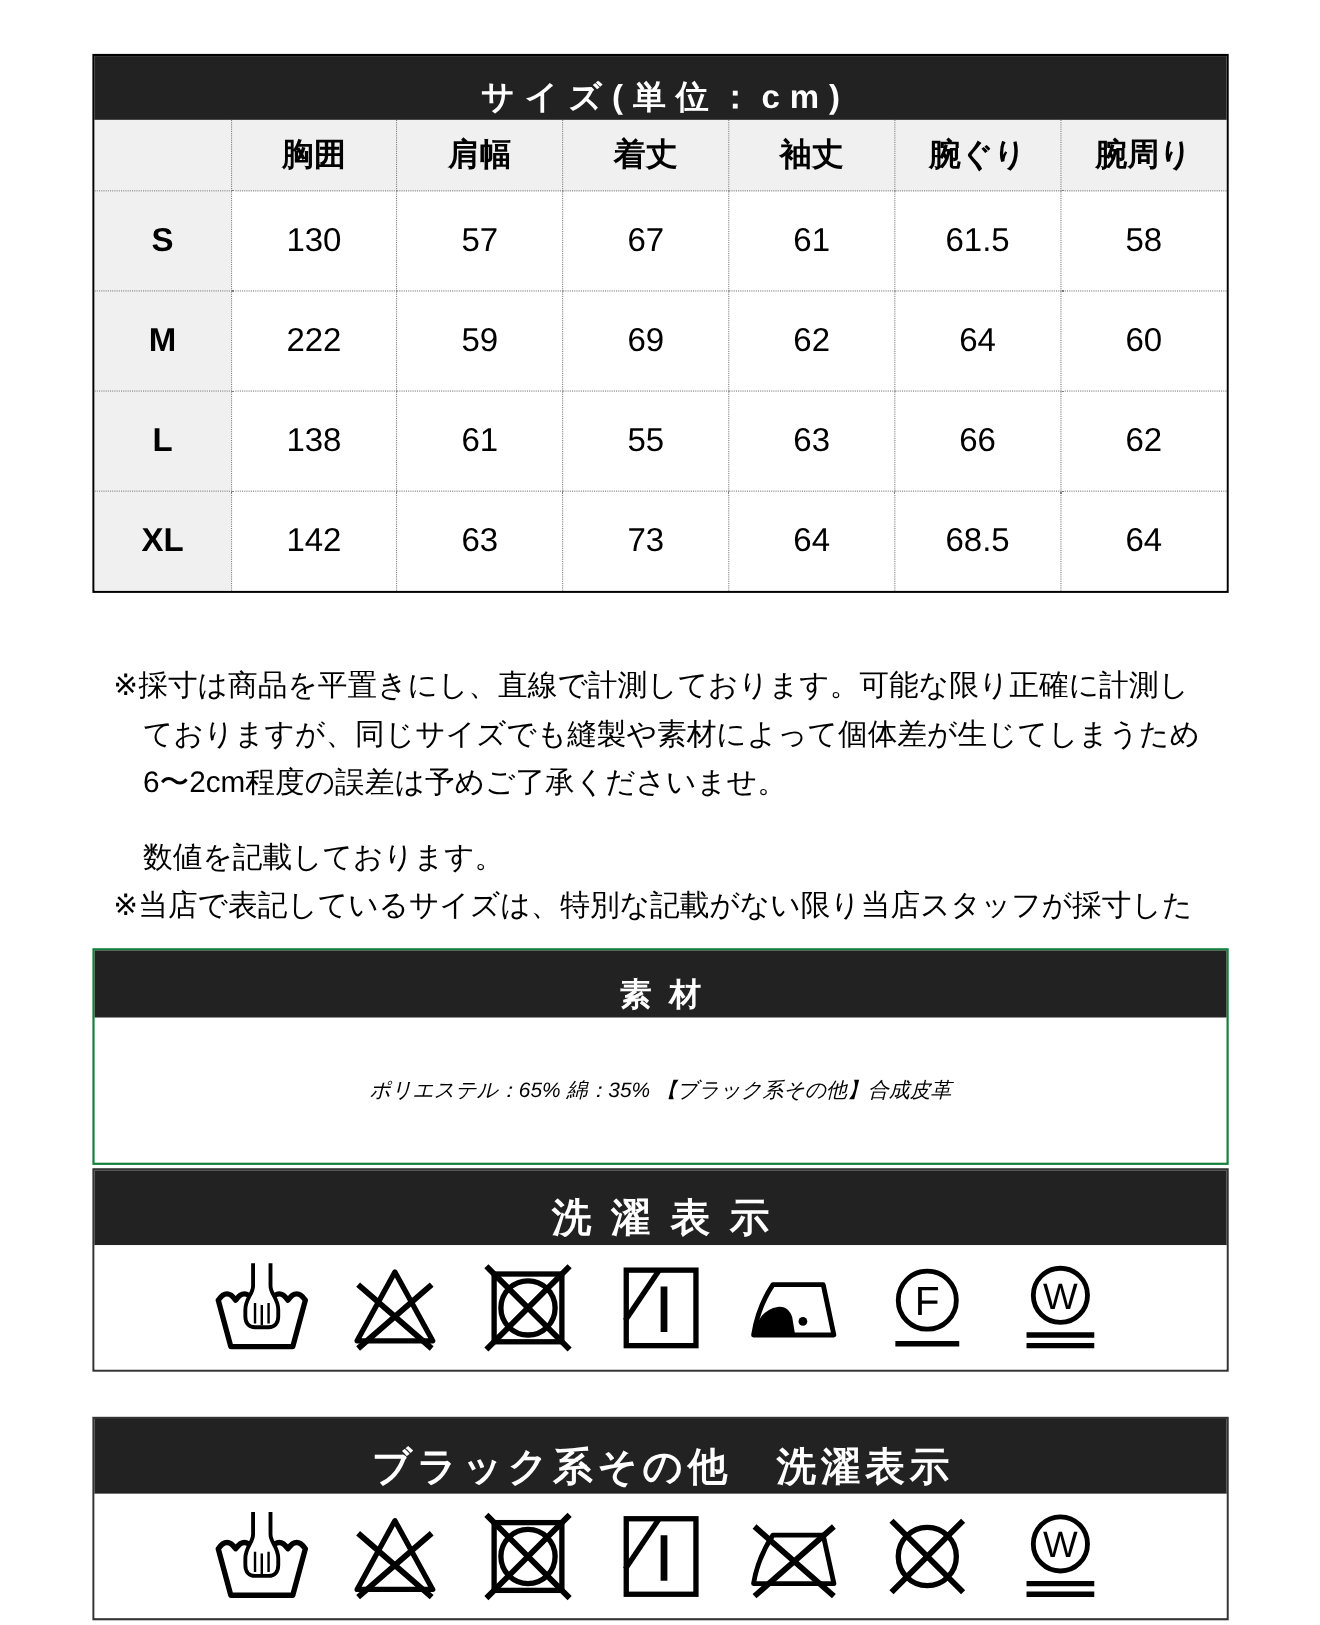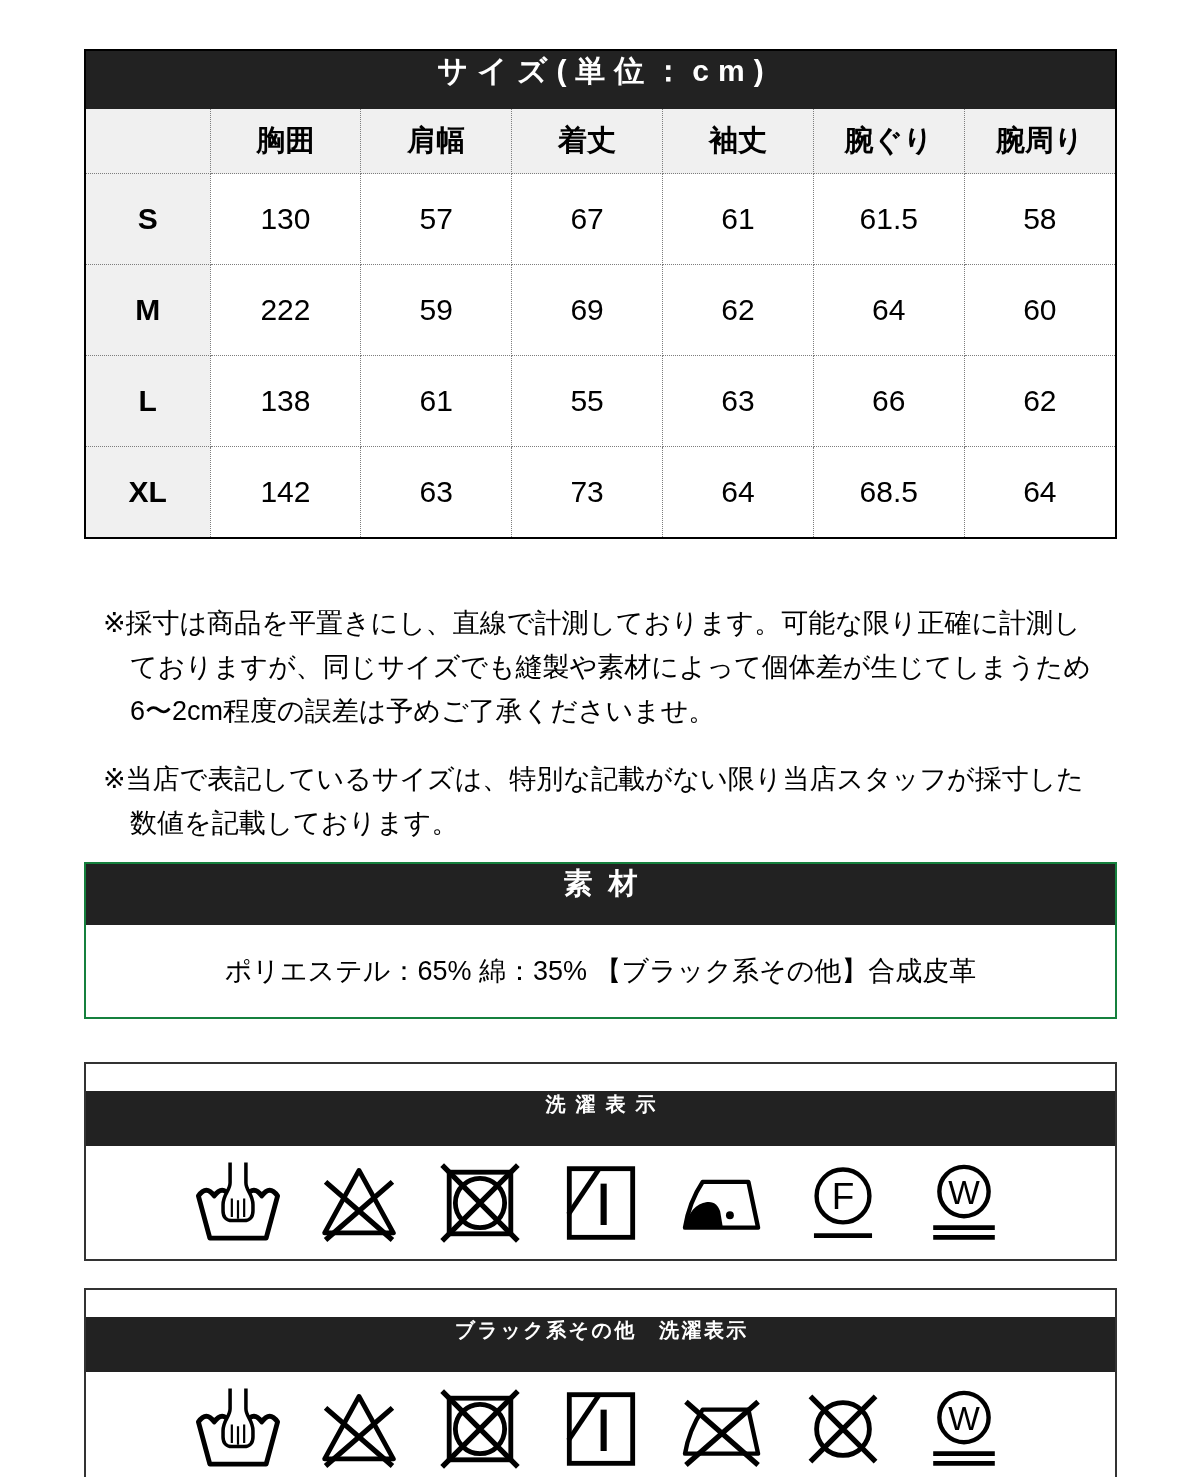--- a/index.html
+++ b/index.html
@@ -10,21 +10,21 @@
     background:#ffffff;
     color:#000;
     font-family:"Liberation Sans","DejaVu Sans",sans-serif;
     overflow:hidden;
   }
   .bar{
     background:#222222;
     color:#ffffff;
     font-weight:bold;
     display:flex;
-    align-items:flex-start;
+    align-items:flex-end;
     justify-content:center;
   }
   
   .size-section{
     position:absolute;
     left:84px; top:49px;
     width:1033px;
     border:2px solid #000;
     box-sizing:border-box;
     background:#fff;
@@ -80,38 +80,39 @@
     position:absolute;
     left:84px; top:862px;
     width:1033px;
     border:2px solid #15803d;
     box-sizing:border-box;
     background:#fff;
   }
   .material-section .bar{height:61px;font-size:29px;}
   .material-section .bar span{letter-spacing:.55em;margin-left:.55em;}
   .material-content{
-    height:92px;
+    height:132px;
     display:flex;
     align-items:center;
     justify-content:center;
-    font-size:27px;
+    font-size:19px;
+    font-style:italic;
   }
   
   .care-section{
     position:absolute;
     left:84px;
     width:1033px;
     border:2px solid #333;
     box-sizing:border-box;
     background:#fff;
   }
   #care-0{top:1062px;}
   #care-1{top:1288px;}
-  .care-section .bar{height:55px;font-size:20px;margin-top:27px;}
+  .care-section .bar{height:68px;font-size:36px;}
   #care-0 .bar span{letter-spacing:.5em;margin-left:.5em;}
   #care-1 .bar span{letter-spacing:.12em;margin-left:.12em;}
   .icons-row{
     height:113px;
     display:flex;
     align-items:center;
     justify-content:center;
     gap:33px;
     background:#fff;
   }
@@ -183,22 +184,22 @@
     </table>
   </section>
 
   <div class="notes" id="notes">
       <div class="note">
         <div class="line">※採寸は商品を平置きにし、直線で計測しております。可能な限り正確に計測し</div>
         <div class="line indent">ておりますが、同じサイズでも縫製や素材によって個体差が生じてしまうため</div>
         <div class="line indent">6〜2cm程度の誤差は予めご了承くださいませ。</div>
       </div>
       <div class="note">
+        <div class="line indent">数値を記載しております。</div>
         <div class="line">※当店で表記しているサイズは、特別な記載がない限り当店スタッフが採寸した</div>
-        <div class="line indent">数値を記載しております。</div>
       </div>
     </div>
 
   <section class="material-section">
     <div class="bar">
       <span>素材</span>
     </div>
     <div class="material-content">ポリエステル：65% 綿：35% 【ブラック系その他】合成皮革</div>
   </section>
 

